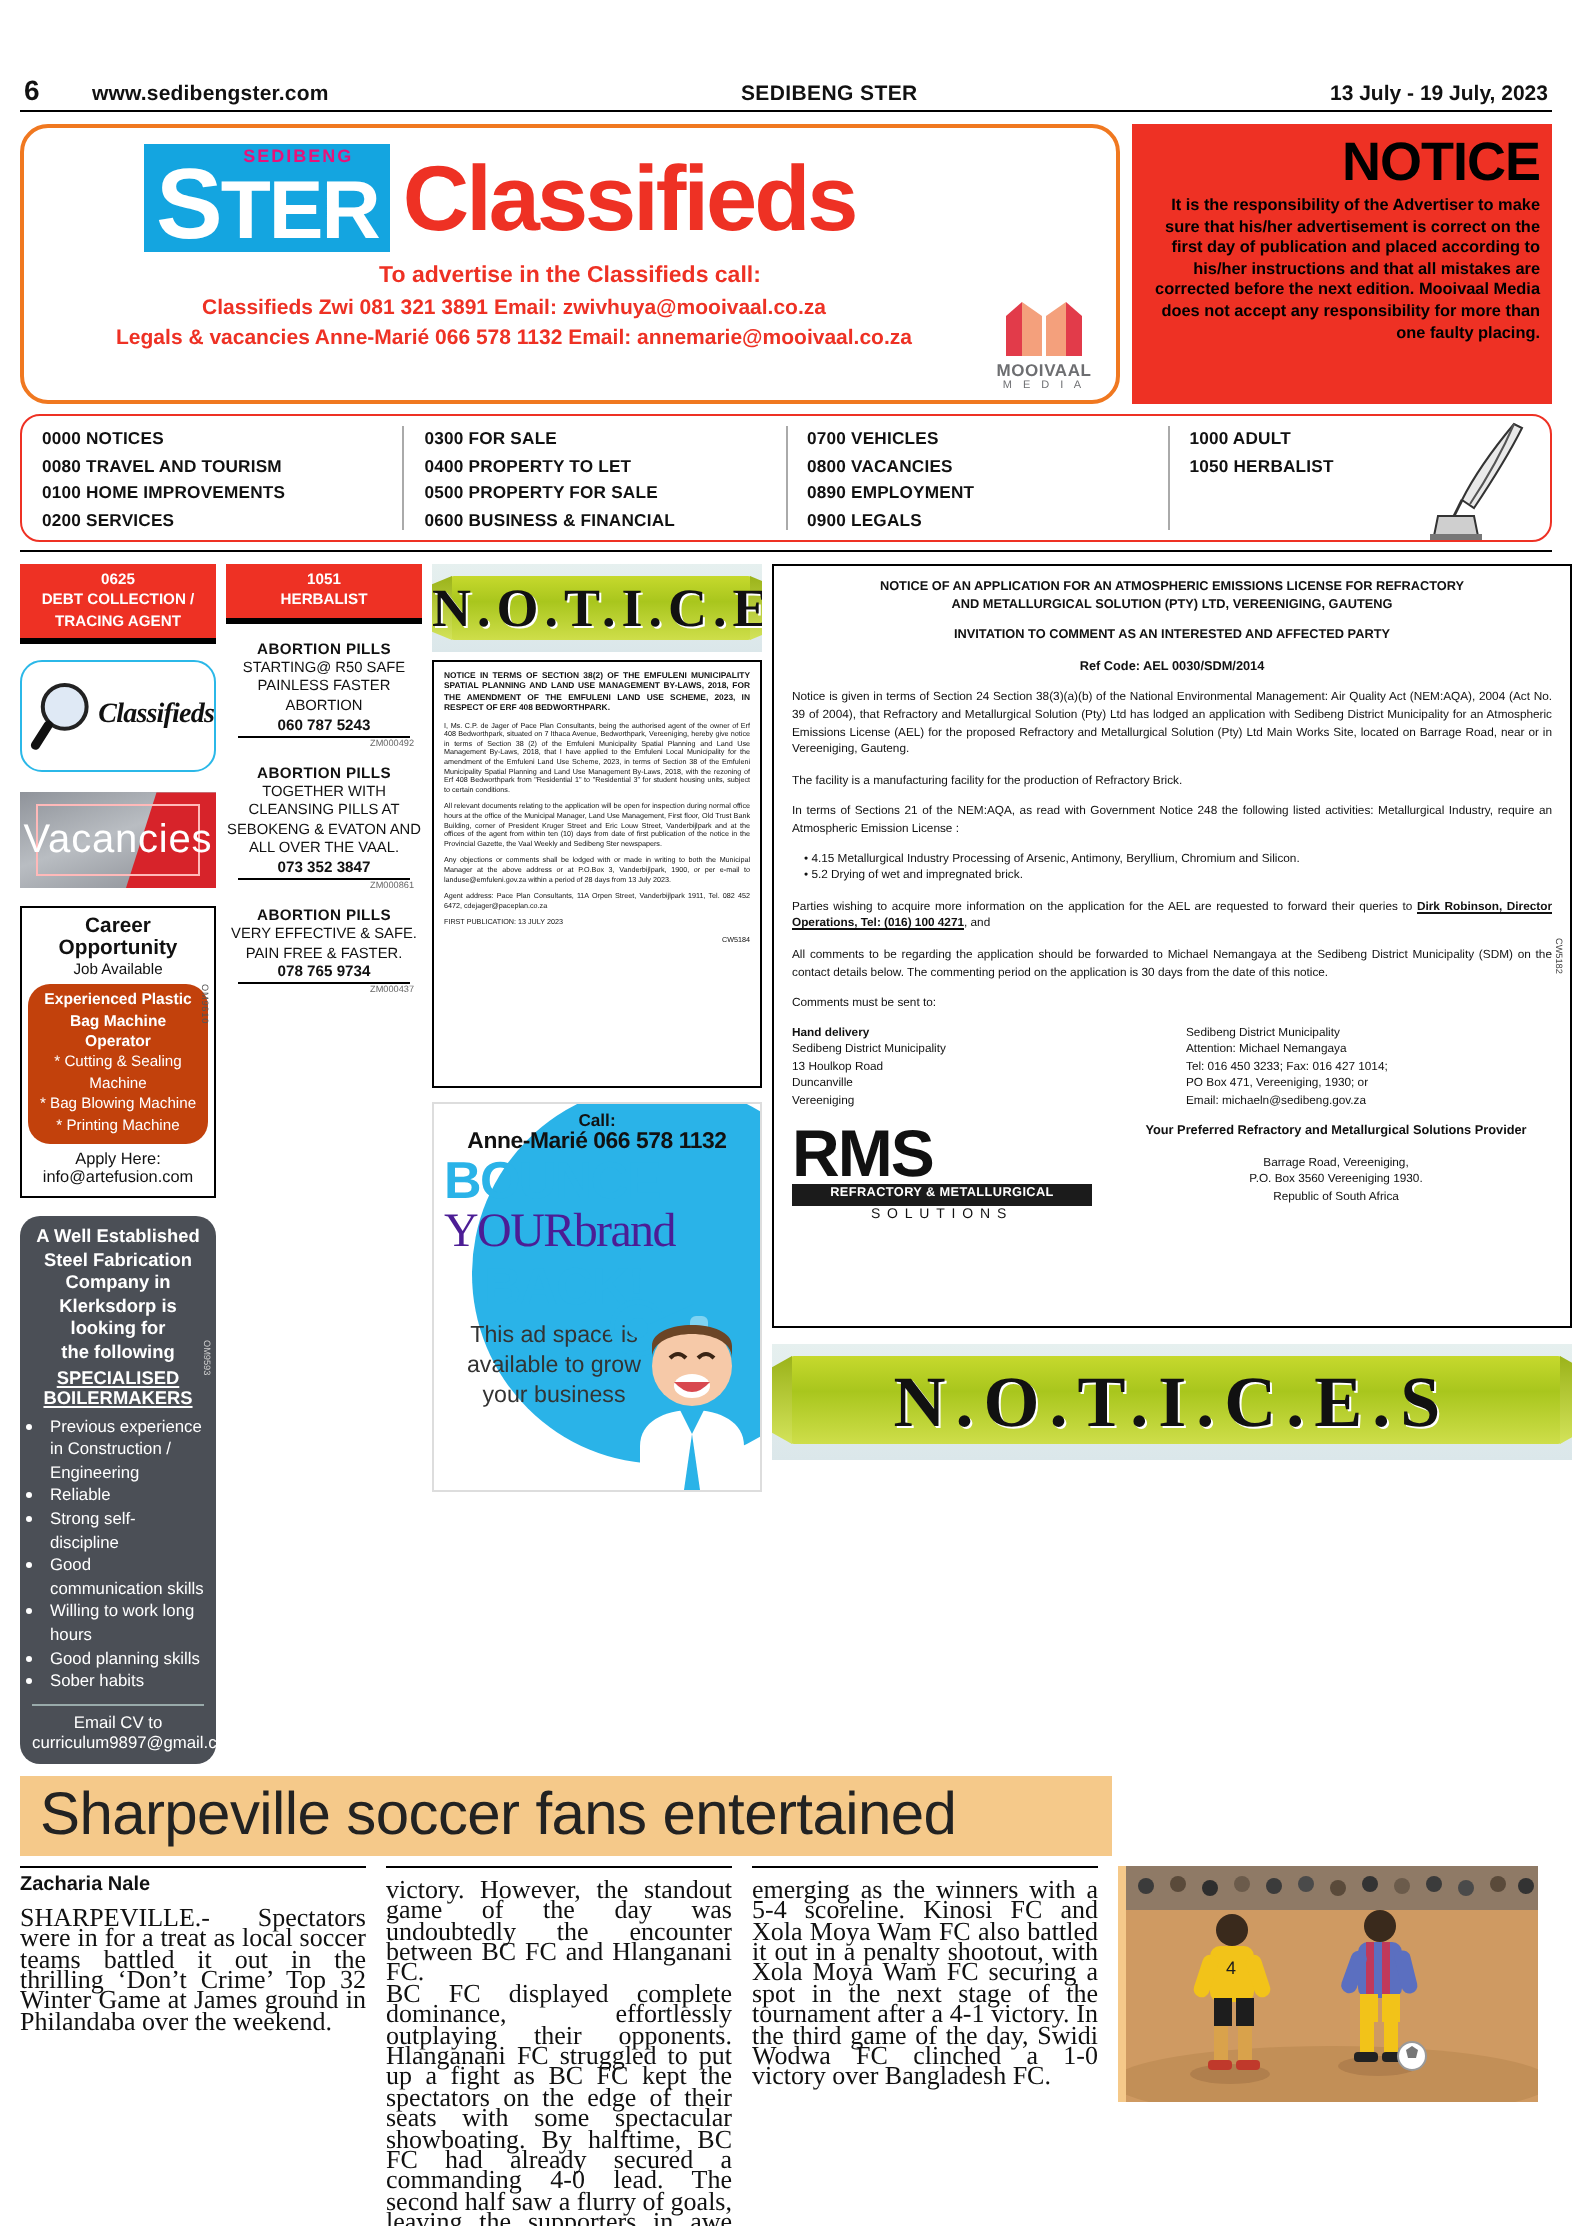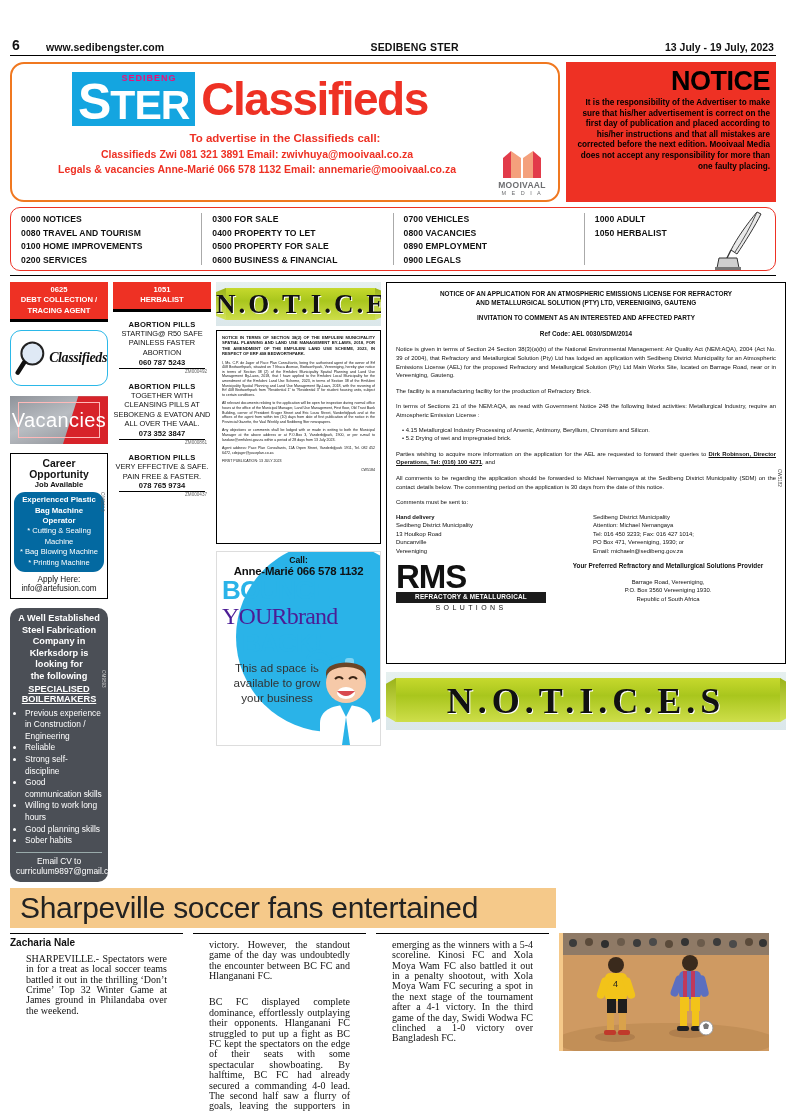--- a/index.html
+++ b/index.html
@@ -120,23 +120,23 @@
     position:absolute; inset:6px 8px; border:1.3px solid #ffb9b9;
     color:#fff; font-size:20px; letter-spacing:.4px; display:flex;
     align-items:center; justify-content:center; font-weight:300;
   }
 
   .jobbox{
     margin-top:9px; border:1px solid #000; background:#fff; text-align:center;
     padding:4px 3px 5px 3px; position:relative;
   }
   .jobbox .j1{ font-size:10.4px; font-weight:bold; }
-  .jobbox .j2{ font-size:7.6px;font-weight:bold; }
+  .jobbox .j2{ font-size:7.6px; }
   .jobbox .jdark{
-    background:#0369a1; color:#fff; border-radius:11px; margin-top:3px;
+    background:#c2410c; color:#fff; border-radius:11px; margin-top:3px;
     padding:3px 4px 4px 4px; font-size:7.6px; line-height:10.4px;
   }
   .jobbox .jdark .jd1{ font-weight:bold; font-size:7.8px; }
   .jobbox .j3{ font-size:8.2px; margin-top:3px;}
   .vcode{
     position:absolute; writing-mode:vertical-rl; font-size:4.6px; color:#555;
     right:2px; top:38px; letter-spacing:.4px;
   }
 
   .steelbox{
@@ -242,21 +242,21 @@
   .sport{ margin-top:6px; }
   .sporthead{
     background:#f5c98a; height:40px; display:flex; align-items:center; padding-left:10px;
     font-size:30px; color:#222; letter-spacing:-.3px; font-weight:300; width:546px;
   }
   .sportbody{ display:flex; gap:10px; margin-top:5px; }
   .sp-col{ width:173px; flex:0 0 173px; }
   .sp-right{ width:210px; flex:0 0 210px; }
   .byline{ font-size:10px; font-weight:bold; border-top:1px solid #000; padding-top:3px; }
   .spw{ border-top:1px solid #000; height:0; }
-  .artp{ font-family:"Liberation Serif", serif; font-size:10px; line-height:10.4px; text-align:justify; margin:16px; }
+  .artp{ font-family:"Liberation Serif", serif; font-size:13px; line-height:10.4px; text-align:justify; margin:0; }
   .artp.first{ margin-top:6px; }
   .photo{
     width:210px; height:118px; position:relative; overflow:hidden; background:#c9905f;
     border-left:4px solid #f5c98a;
   }
 </style>
 </head>
 <body>
 
 <div class="page">

